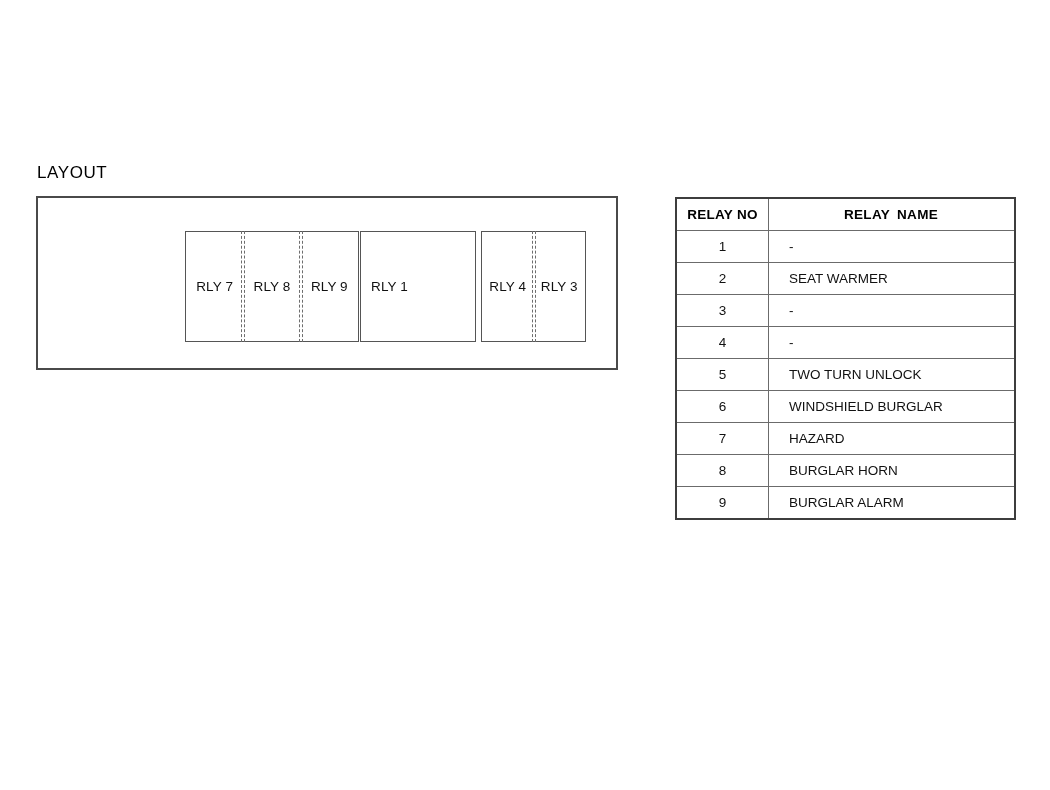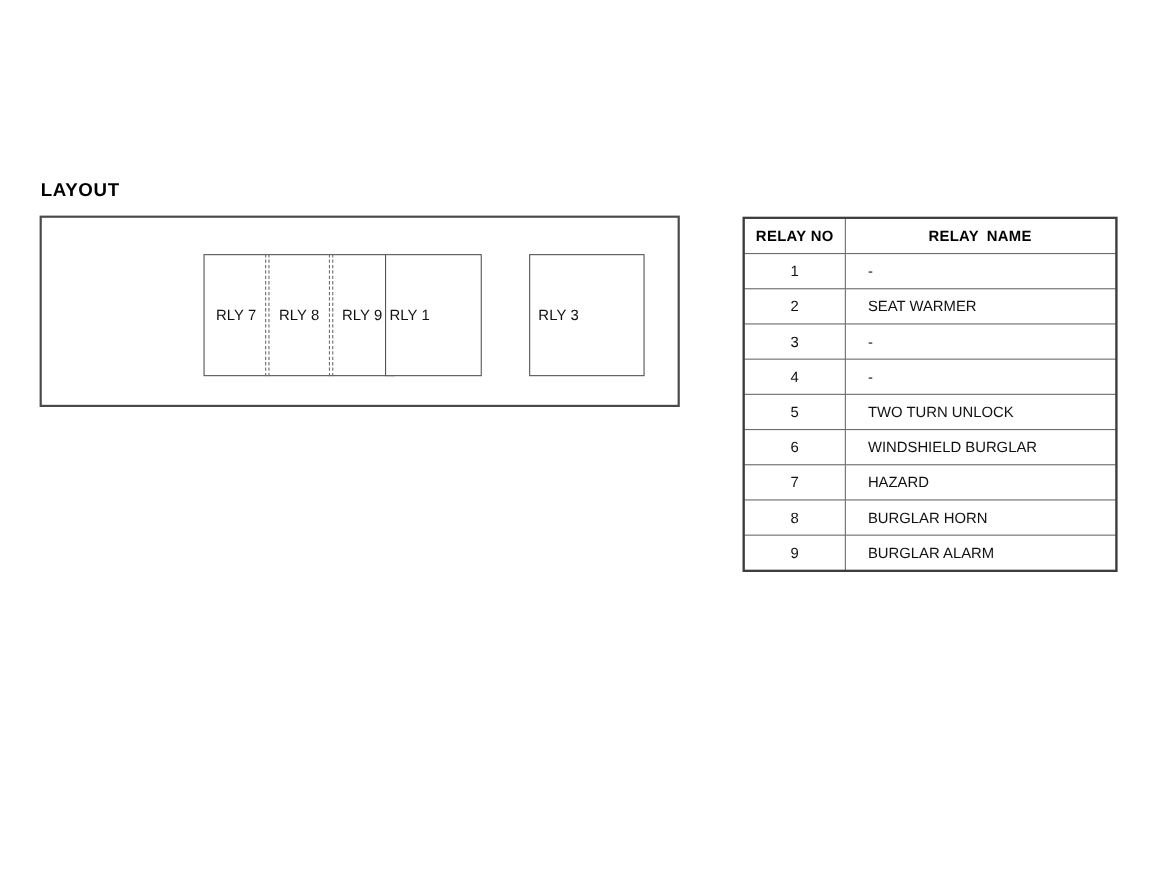--- a/index.html
+++ b/index.html
@@ -20,21 +20,21 @@
 
   
   #layout-section {
     position: absolute;
     left: 36px;
     top: 163px;
     width: 584px;
   }
   #layout-title {
     font-size: 17px;
-    font-weight: bold;
+    font-weight: normal;
     letter-spacing: 0.6px;
     color: #000000;
     line-height: 20px;
     margin: 0 0 13px 1px;
   }
   #layout-box {
     position: relative;
     width: 582px;
     height: 174px;
     box-sizing: border-box;
@@ -79,21 +79,21 @@
     bottom: -1px;
     width: 0;
     border-left: 1px dashed #6d6d6d;
   }
   .relay-cell + .relay-cell::before { left: -2px; }
   .relay-cell + .relay-cell::after  { left:  1px; }
 
   
   #block-1 { left: 31px;  width: 107px; }
   #block-2 { left: 147px; width: 174px; }
-  #block-3 { left: 312px; width: 88px; gap: 36px; }
+  #block-3 { left: 322px; width: 116px; gap: 36px; }
   #block-4 { left: 443px; width: 105px; }
 
   .cell-2 { width: 50%; }
   .cell-3 { width: 33.3333%; }
 
   
   #relay-table-wrap {
     position: absolute;
     left: 676px;
     top: 198px;
@@ -158,20 +158,21 @@
         <div class="relay-cell cell-3">RLY 7</div>
         <div class="relay-cell cell-3">RLY 8</div>
         <div class="relay-cell cell-3">RLY 9</div>
       </div>
 
       <div class="relay-block" id="block-3">
         <div class="relay-cell cell-2">RLY 1</div>
       </div>
 
       <div class="relay-block" id="block-4">
+        <div class="relay-cell cell-2">RLY 4</div>
         <div class="relay-cell cell-2">RLY 3</div>
       </div>
 
     </div>
   </div>
 </div>
 
 <div id="relay-table-wrap">
   <table id="relay-table">
     <thead>

